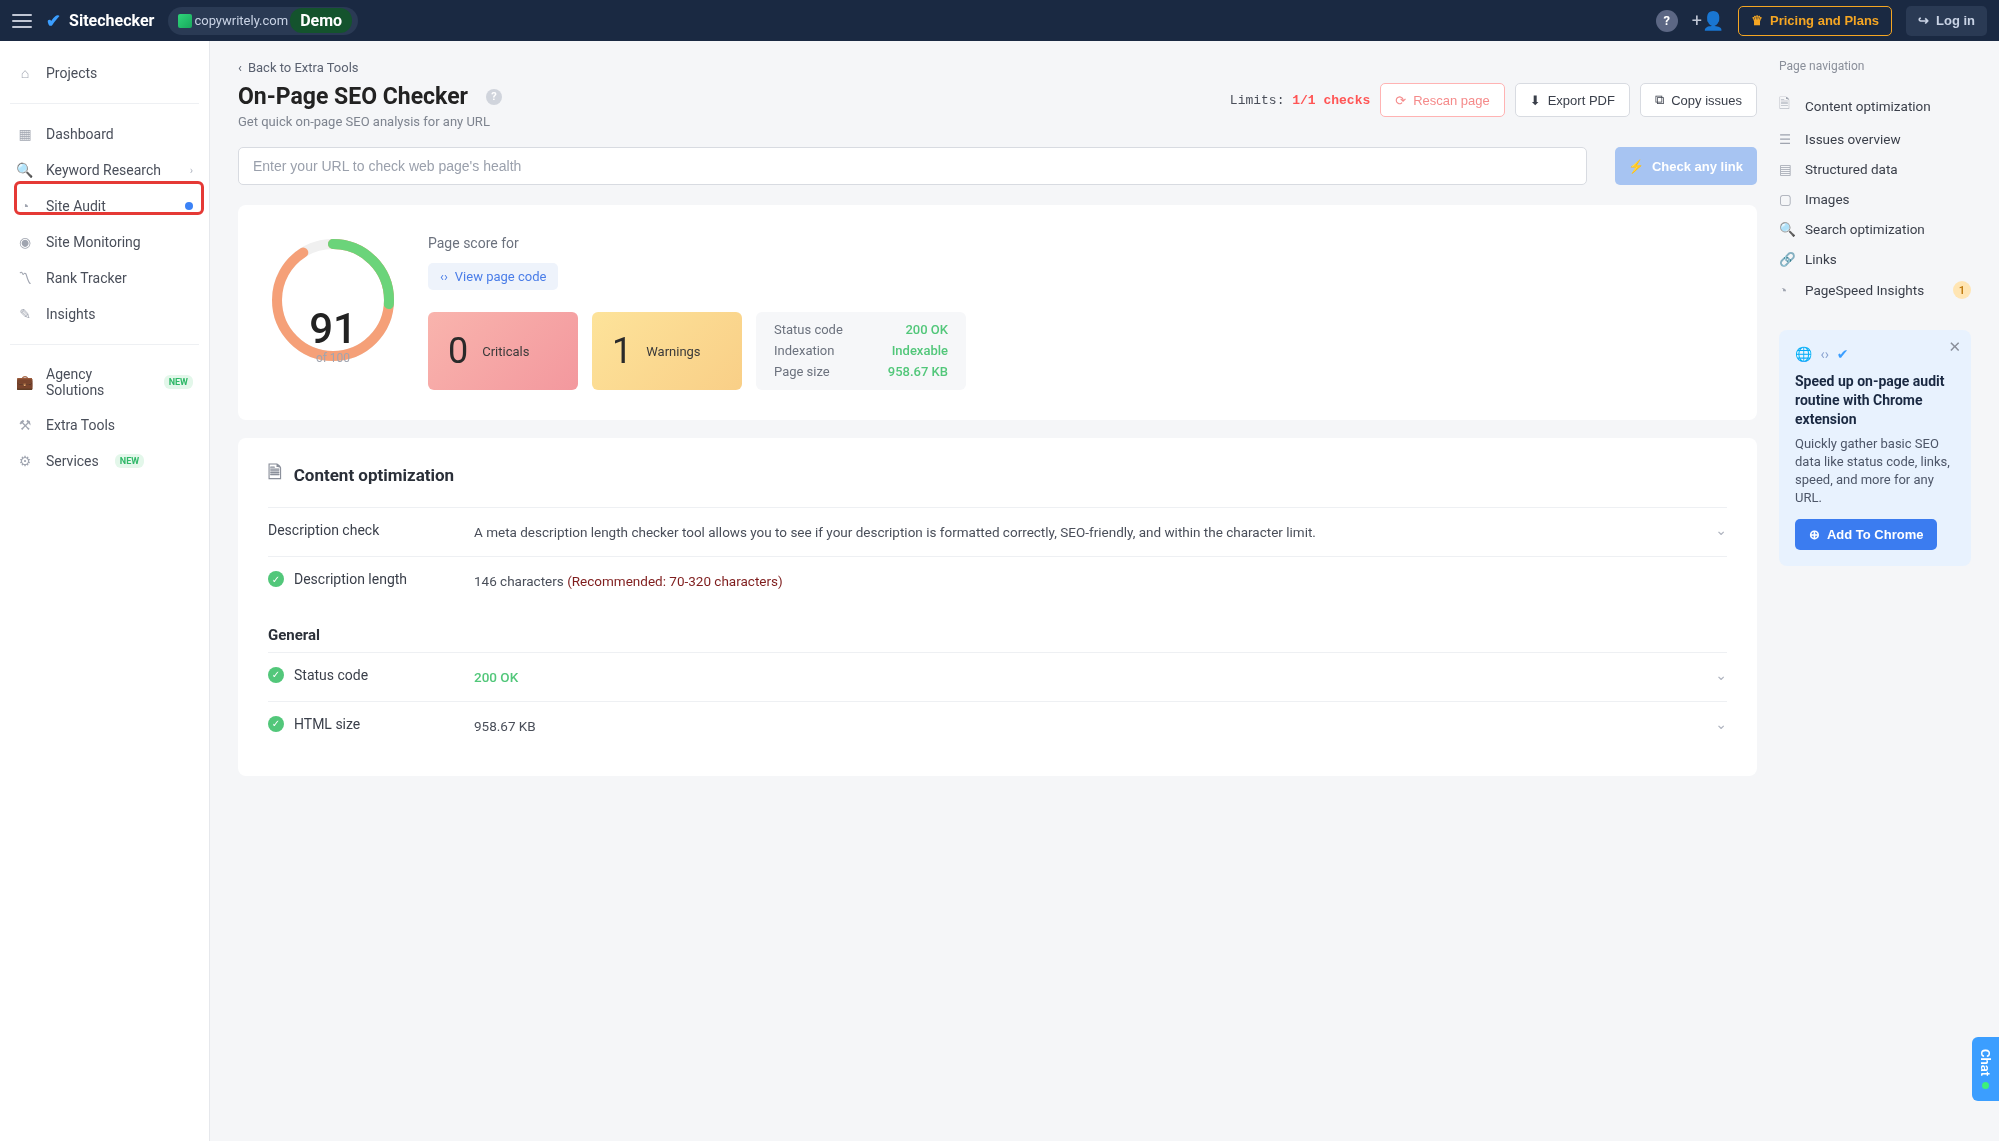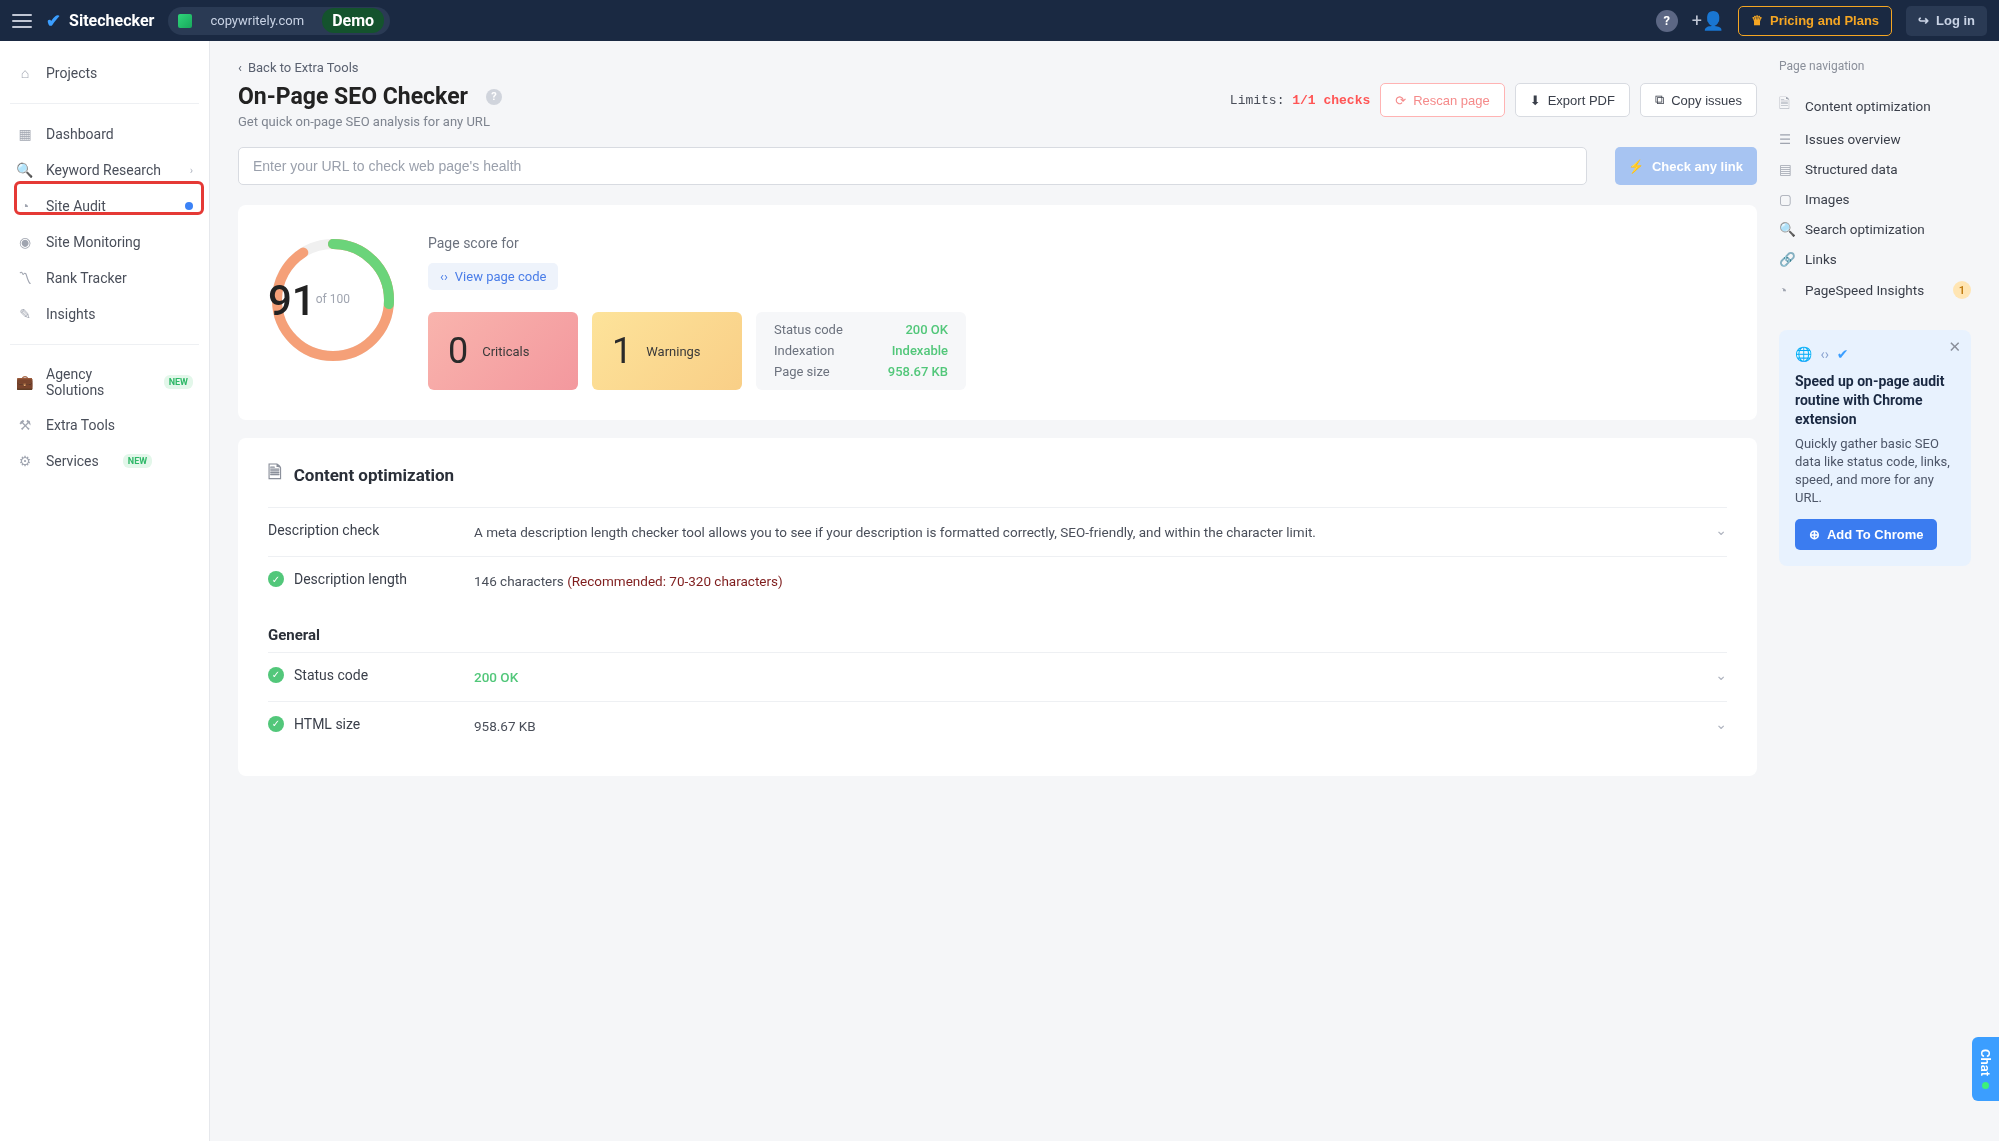--- a/index.html
+++ b/index.html
@@ -2,38 +2,38 @@
 <html><head>
 <meta charset="utf-8">
 <style>
 * { box-sizing: border-box; margin: 0; padding: 0; }
 body { font-family: -apple-system, BlinkMacSystemFont, "Segoe UI", Roboto, sans-serif; background: #f5f6f8; color: #222; font-size: 14px; }
 .topbar { background: #1a2942; height: 41px; display: flex; align-items: center; padding: 0 12px; gap: 14px; }
 .hamburger { width: 20px; height: 14px; display: flex; flex-direction: column; justify-content: space-between; cursor: pointer; }
 .hamburger span { background: #c0c6d4; height: 2px; border-radius: 1px; }
 .logo { display: flex; align-items: center; gap: 8px; color: #fff; font-weight: 700; font-size: 16px; }
 .logo-mark { color: #3b9eff; font-size: 18px; }
-.site-chip { background: #2a3a54; border-radius: 16px; height: 28px; display: flex; align-items: center; padding: 0 6px 0 10px; gap: 18px; color: #c9d3e5; font-size: 13px; }
+.site-chip { background: #2a3a54; border-radius: 16px; height: 28px; display: flex; align-items: center; padding: 0 6px 0 10px; gap: 2px; color: #c9d3e5; font-size: 13px; }
 .site-chip .mini-logo { width: 14px; height: 14px; background: linear-gradient(135deg,#2fd57a,#18a85c); border-radius: 2px; }
 .demo-badge { background: #14532d; color: #fff; font-size: 16px; font-weight: 700; padding: 3px 10px; border-radius: 12px; }
 .topbar-spacer { flex: 1; }
 .circ-icon { width: 22px; height: 22px; border-radius: 50%; background: #5c6784; display: flex; align-items: center; justify-content: center; color: #fff; font-size: 13px; font-weight: 700; cursor: pointer; }
 .adduser { color: #c0c6d4; font-size: 18px; cursor: pointer; }
 .btn-nav { height: 30px; border-radius: 5px; display: flex; align-items: center; gap: 7px; padding: 0 12px; font-size: 13px; font-weight: 600; cursor: pointer; }
 .btn-pricing { border: 1px solid #f5a623; color: #f5a623; background: transparent; }
 .btn-login { background: #2a3a54; color: #c9d3e5; border: none; }
 .layout { display: flex; height: calc(100vh - 41px); }
 .sidebar { width: 210px; background: #fff; border-right: 1px solid #e6e8ec; padding: 10px 0; overflow-y: auto; }
 .side-group { padding: 4px 0; }
 .side-sep { height: 1px; background: #eef0f3; margin: 8px 10px; }
 .side-item { display: flex; align-items: center; gap: 12px; padding: 9px 16px; color: #4a4f5a; font-size: 14px; cursor: pointer; position: relative; }
 .side-item .ic { width: 18px; height: 18px; flex-shrink: 0; display: flex; align-items: center; justify-content: center; color: #a0a5b0; }
 .side-item .chev { margin-left: auto; color: #b0b5c0; font-size: 11px; }
 .side-item .dot { margin-left: auto; width: 8px; height: 8px; background: #3b82f6; border-radius: 50%; }
-.new-badge { background: #e3f7ea; color: #2fb868; font-size: 9px; font-weight: 700; padding: 2px 5px; border-radius: 6px; margin-left: 12px; }
+.new-badge { background: #e3f7ea; color: #2fb868; font-size: 9px; font-weight: 700; padding: 2px 5px; border-radius: 6px; margin-left: 4px; }
 .highlight-box { position: absolute; border: 3px solid #e53935; border-radius: 6px; pointer-events: none; }
 .arrow-annot { position: absolute; pointer-events: none; }
 .main { flex: 1; overflow-y: auto; padding: 18px 28px 40px 28px; display: flex; gap: 22px; align-items: flex-start; }
 .main-col { flex: 1; min-width: 0; }
 .backlink { color: #5a6170; font-size: 13px; cursor: pointer; display: inline-flex; align-items: center; gap: 6px; margin-bottom: 8px; }
 .title-row { display: flex; align-items: flex-start; }
 .title-block h1 { font-size: 23px; font-weight: 700; display: flex; align-items: center; gap: 18px; }
 .title-block .sub { color: #7e848f; font-size: 13px; margin-top: 4px; }
 .q-icon { width: 16px; height: 16px; border-radius: 50%; background: #d0d4dc; color: #fff; font-size: 11px; display: inline-flex; align-items: center; justify-content: center; }
 .title-actions { margin-left: auto; display: flex; align-items: center; gap: 10px; }
@@ -42,21 +42,21 @@
 .btn { height: 34px; border: 1px solid #d8dbe1; background: #fff; border-radius: 5px; padding: 0 14px; display: inline-flex; align-items: center; gap: 7px; font-size: 13px; cursor: pointer; color: #3a3f4a; }
 .btn-rescan { border-color: #ffb3b3; color: #f58a8a; }
 .btn-blue { background: #a7c4f2; border: none; color: #fff; font-weight: 600; }
 .url-row { display: flex; gap: 28px; margin-top: 18px; }
 .url-input { flex: 1; height: 38px; border: 1px solid #d8dbe1; border-radius: 5px; padding: 0 14px; font-size: 14px; color: #555; background: #fff; }
 .url-input::placeholder { color: #9aa0ac; }
 .card { background: #fff; border-radius: 8px; padding: 30px; margin-top: 20px; }
 .score-row { display: flex; gap: 30px; }
 .gauge-wrap { width: 130px; height: 130px; position: relative; flex-shrink: 0; }
 .gauge-wrap svg { transform: rotate(-90deg); }
-.gauge-center { position: absolute; inset: 0; display: flex; flex-direction: row; align-items: center; justify-content: flex-start; }
+.gauge-center { position: absolute; inset: 0; display: flex; flex-direction: column; align-items: center; justify-content: flex-end; }
 .gauge-center .big { font-size: 42px; font-weight: 500; color: #222; }
 .gauge-center .of { font-size: 12px; color: #a0a5b0; margin-top: -2px; }
 .score-body { flex: 1; }
 .score-body .lbl { color: #6c727e; font-size: 14px; }
 .score-body .url { font-size: 21px; font-weight: 700; color: #1a1f28; margin-top: 4px; }
 .view-code { display: inline-flex; align-items: center; gap: 7px; background: #eef3fb; color: #4a7de8; border-radius: 5px; padding: 6px 12px; font-size: 13px; margin-top: 12px; cursor: pointer; }
 .stat-row { display: flex; gap: 14px; margin-top: 22px; }
 .stat-box { height: 78px; border-radius: 6px; display: flex; align-items: center; padding: 0 20px; gap: 14px; }
 .stat-box.crit { background: linear-gradient(135deg,#f9b4ad,#f3989e); width: 150px; }
 .stat-box.warn { background: linear-gradient(135deg,#fde39a,#f9cf87); width: 150px; }

